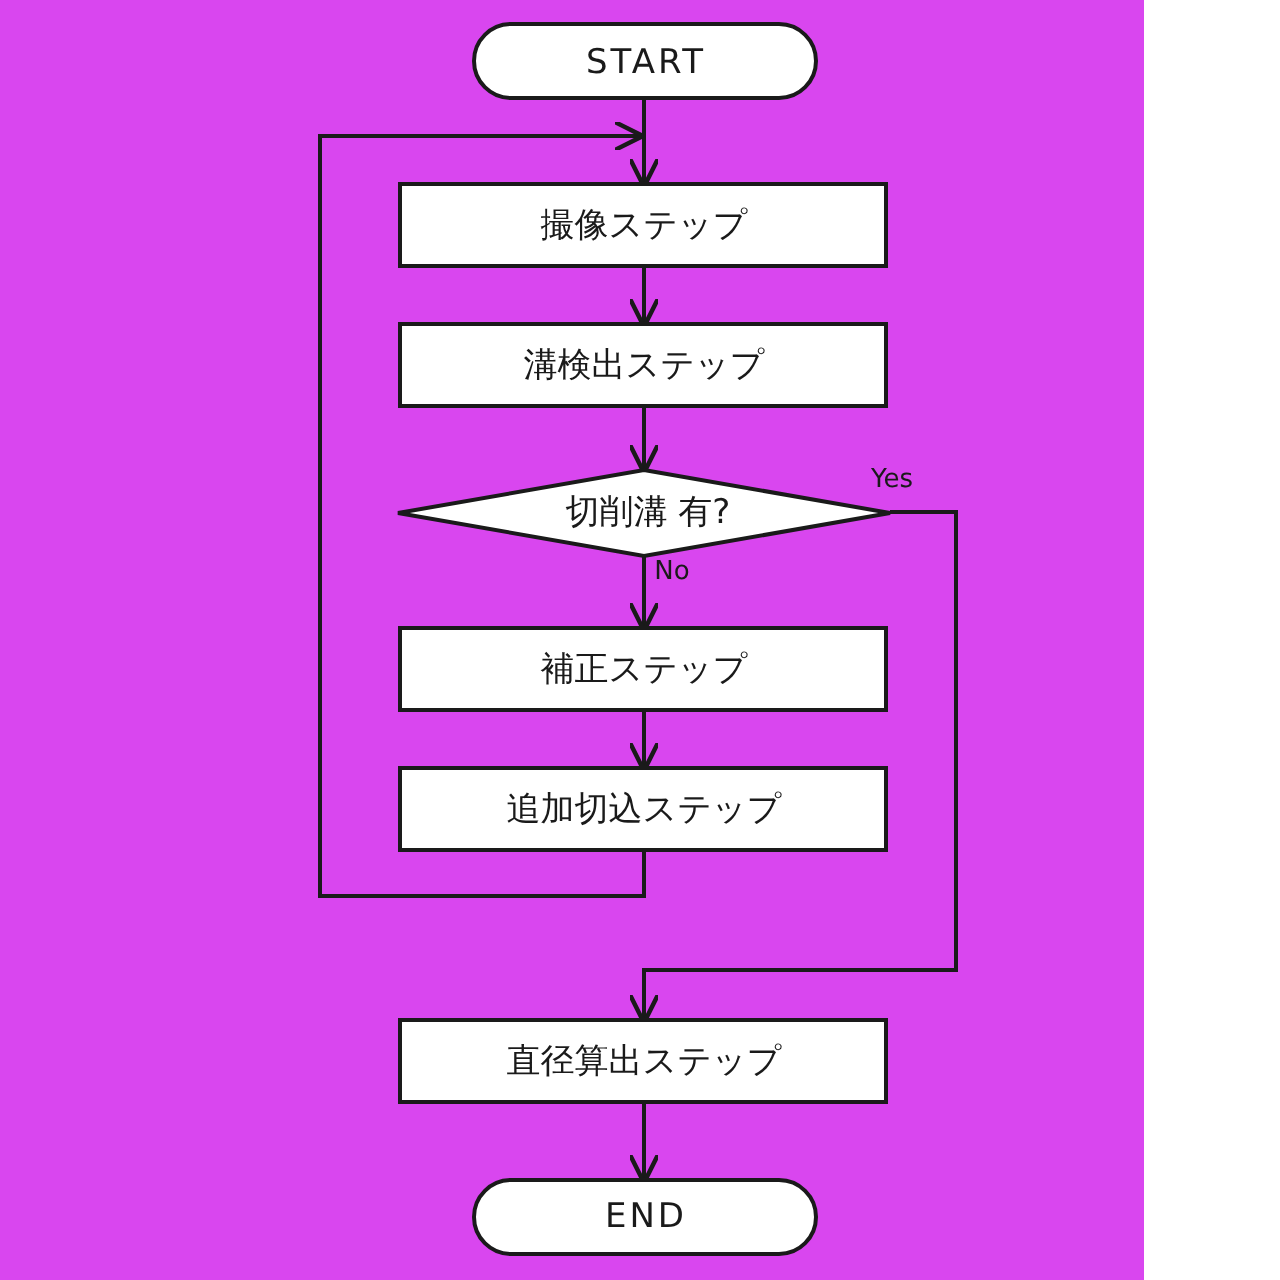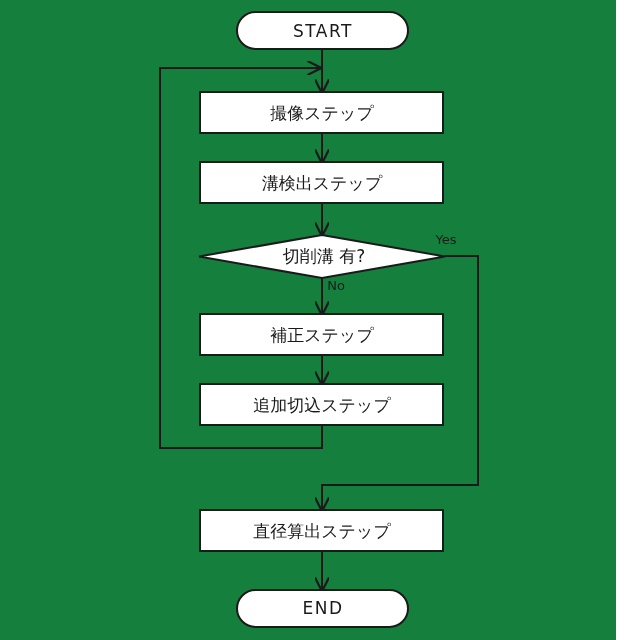--- a/index.html
+++ b/index.html
@@ -2,23 +2,23 @@
 <html><head>
 <meta charset="utf-8">
 <style>
   html, body {
     margin: 0;
     padding: 0;
     background: #ffffff;
   }
   #canvas {
     position: relative;
-    width: 616px;
+    width: 572px;
     height: 640px;
-    background: #15803d;
+    background: #d946ef;
     font-family: "DejaVu Sans", "Liberation Sans", sans-serif;
   }
   svg#flowchart {
     display: block;
     width: 640px;
     height: 640px;
   }
   .node-shape {
     fill: #ffffff;
     stroke: #1a1a1a;

